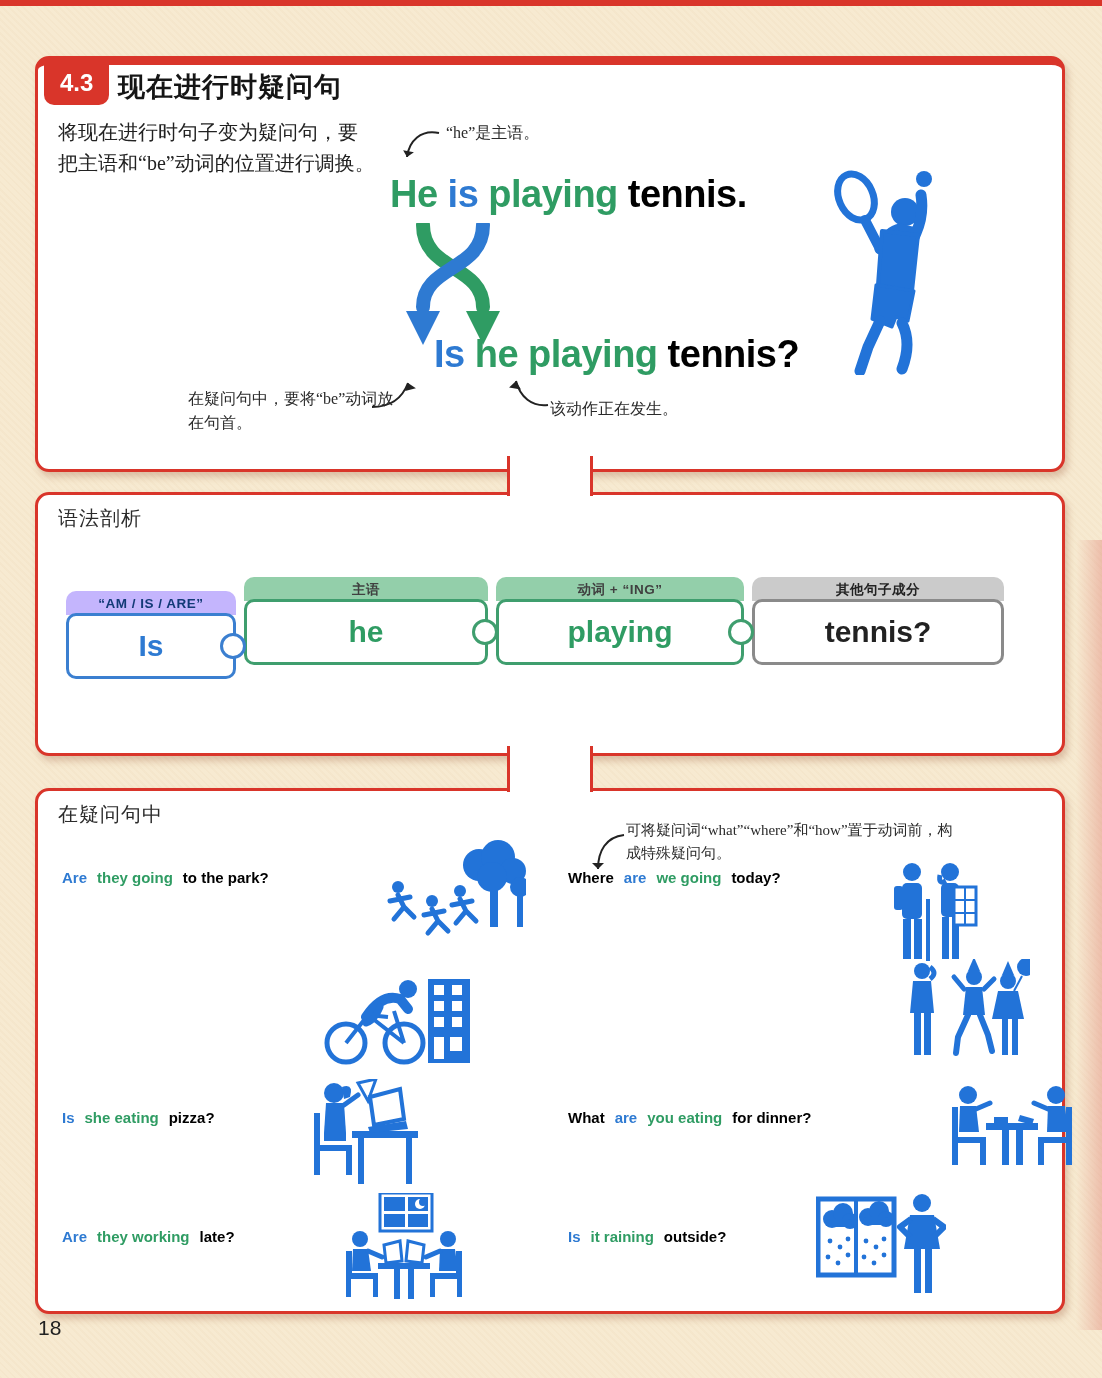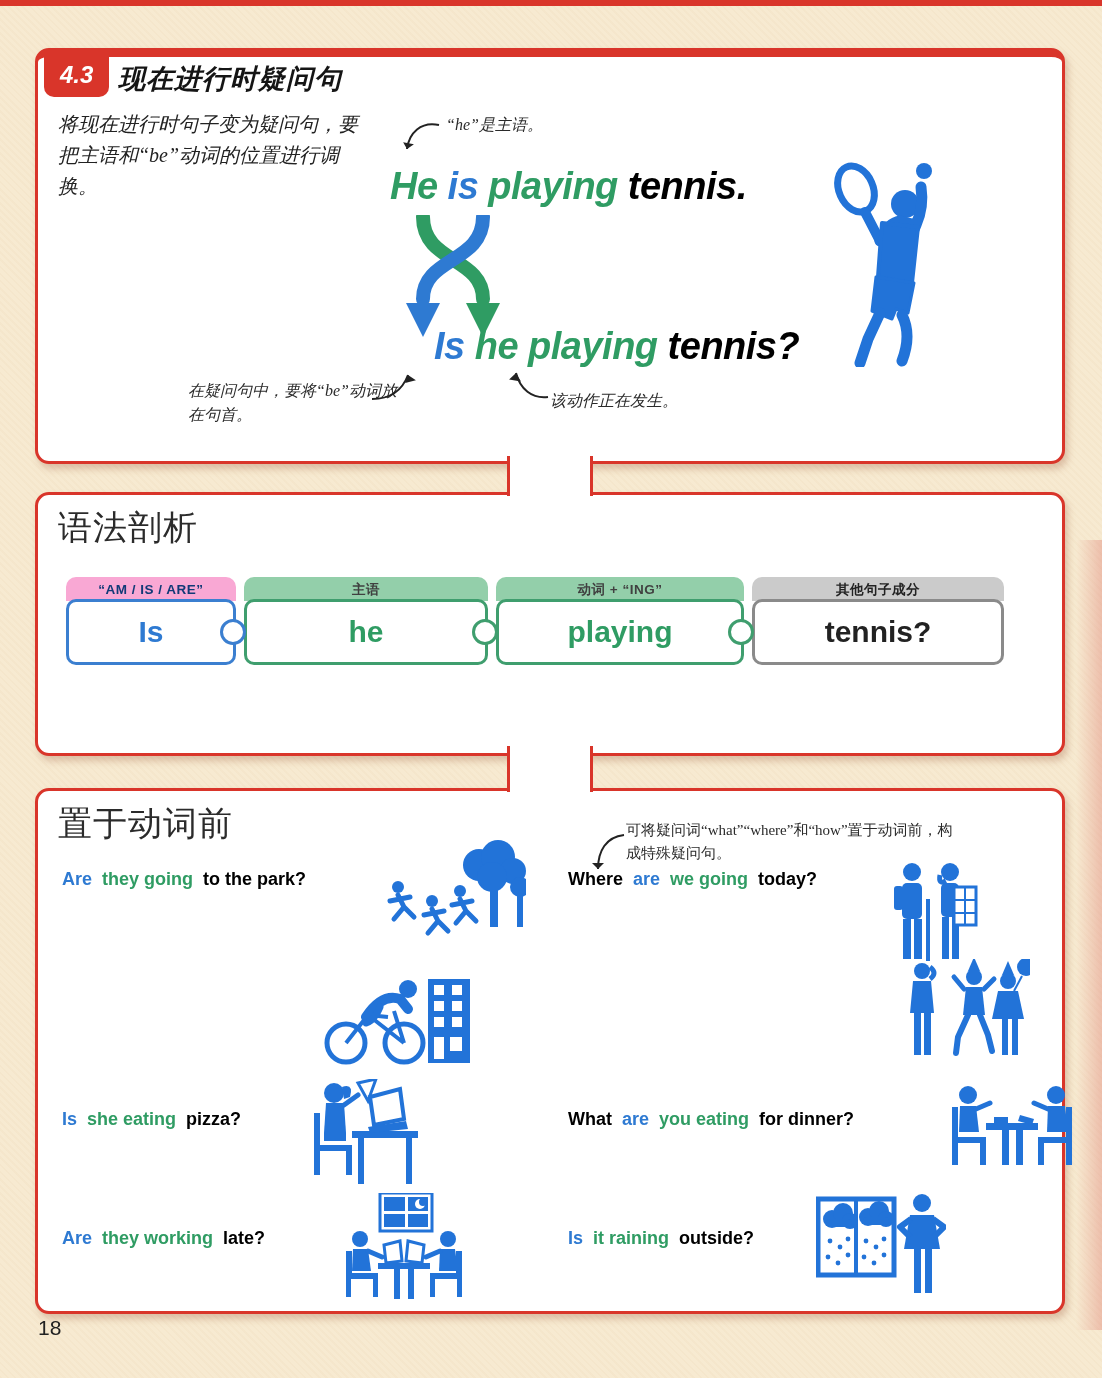--- a/index.html
+++ b/index.html
@@ -6,59 +6,59 @@
   body{width:1102px;height:1378px;position:relative;background:#f7ead1;
        font-family:"Liberation Sans",sans-serif;overflow:hidden;}
   .bg-texture{position:absolute;inset:0;
      background-image:repeating-linear-gradient(45deg,rgba(210,170,120,.06) 0 2px,transparent 2px 5px);
      pointer-events:none;}
   .top-strip{position:absolute;left:0;top:0;width:1102px;height:6px;background:#d9352a;}
   .scan-edge{position:absolute;right:0;top:540px;width:26px;height:790px;
      background:linear-gradient(to left,rgba(221,120,110,.38),rgba(221,120,110,0));}
   .panel{position:absolute;left:35px;width:1024px;background:#fff;border:3px solid #d9352a;
      border-radius:14px;box-shadow:3px 5px 7px rgba(170,110,80,.35);}
-  #panel1{top:48px;height:404px;border-top-width:9px;font-style:italic;}
+  #panel1{top:56px;height:404px;border-top-width:9px;}
   #panel2{top:492px;height:258px;}
   #panel3{top:788px;height:520px;}
   .connector{position:absolute;left:507px;width:80px;background:#fff;
      border-left:3px solid #d9352a;border-right:3px solid #d9352a;z-index:3;}
   #connectorA{top:456px;height:40px;}
   #connectorB{top:746px;height:46px;}
 
   .badge{position:absolute;left:6px;top:-2px;background:#d9352a;color:#fff;font-weight:bold;
      font-size:24px;padding:6px 16px 8px;border-radius:0 0 10px 10px;}
   .panel-heading{position:absolute;left:80px;top:4px;font-size:27px;font-weight:bold;color:#151515;letter-spacing:1px;}
   .cjk{font-family:"Liberation Serif",serif;}
   .intro{position:absolute;left:20px;top:52px;width:318px;font-size:20px;line-height:1.55;color:#222;}
   .note{position:absolute;font-size:16px;color:#2a2a2a;line-height:1.5;}
   .sentence-big{position:absolute;font-size:38px;font-weight:bold;letter-spacing:-.5px;white-space:nowrap;}
   .tok{margin-right:10px;}
   .tok-blue{color:#2e7ad2;}
   .tok-green{color:#2f9c63;}
   .tok-dark{color:#000000;}
-  .section-title{position:absolute;left:20px;top:10px;font-size:34px;color:#2b2b2b;letter-spacing:1px;}
+  .section-title{position:absolute;left:20px;top:10px;font-size:20px;color:#2b2b2b;letter-spacing:1px;}
 
   .puzzle-row{position:absolute;left:28px;top:82px;display:flex;gap:8px;}
   .piece{position:relative;}
   .piece-header{height:24px;border-radius:10px 10px 0 0;font-size:13.5px;font-weight:bold;
      text-align:center;line-height:25px;letter-spacing:.5px;}
   .piece-body{position:relative;height:60px;background:#fff;border-radius:10px;margin-top:-2px;
      display:flex;align-items:center;justify-content:center;font-size:30px;font-weight:bold;}
   .knob{position:absolute;right:-13px;top:50%;transform:translateY(-50%);width:20px;height:20px;
      border-radius:50%;background:#fff;z-index:4;}
-  .p-blue .piece-header{background:#f9a8d4;color:#123a77;}
+  .p-blue .piece-header{background:#c4b5fd;color:#123a77;margin-top:14px;}
   .p-blue .piece-body{border:3px solid #3b7fd0;color:#2e7ad2;}
   .p-blue .knob{border:3px solid #3b7fd0;}
   .p-green .piece-header{background:#93cfaa;color:#404040;}
   .p-green .piece-body{border:3px solid #3f9e6e;color:#2f9c63;}
   .p-green .knob{border:3px solid #3f9e6e;}
   .p-gray .piece-header{background:#cbcbcb;color:#222;}
   .p-gray .piece-body{border:3px solid #8a8a8a;color:#222;}
 
-  .example{position:absolute;font-size:18px;font-weight:bold;white-space:nowrap;}
+  .example{position:absolute;font-size:15px;font-weight:bold;white-space:nowrap;}
   .icon-abs{position:absolute;}
   .page-number{position:absolute;left:38px;top:1316px;font-size:21px;color:#222;}
   svg{display:block;}
 </style>
 </head>
 <body>
 
 <div class="bg-texture"></div>
 <div class="top-strip"></div>
 <div class="scan-edge"></div>
@@ -139,21 +139,21 @@
     <div class="piece p-gray" style="width:252px;">
       <div class="piece-header">其他句子成分</div>
       <div class="piece-body">
         <span>tennis?</span>
       </div>
     </div>
   </div>
 </div>
 
 <div class="panel" id="panel3">
-  <div class="section-title cjk">置于动词前</div>
+  <div class="section-title cjk">在疑问句中</div>
 
   <div class="note cjk" style="left:588px;top:28px;width:340px;font-size:15px;">可将疑问词“what”“where”和“how”置于动词前，构成特殊疑问句。</div>
   <svg class="icon-abs" style="left:552px;top:40px;" width="40" height="48" viewBox="0 0 40 48">
     <path d="M34,4 C16,6 8,20 8,38" fill="none" stroke="#222" stroke-width="2"></path>
     <polygon points="8,38 2,32 14,32" fill="#222"></polygon>
   </svg>
 
   <div class="example" style="left:24px;top:78px;"><span class="tok tok-blue">Are</span><span class="tok tok-green">they going</span><span class="tok tok-dark">to the park?</span></div>
   <div class="example" style="left:24px;top:318px;"><span class="tok tok-blue">Is</span><span class="tok tok-green">she eating</span><span class="tok tok-dark">pizza?</span></div>
   <div class="example" style="left:24px;top:437px;"><span class="tok tok-blue">Are</span><span class="tok tok-green">they working</span><span class="tok tok-dark">late?</span></div>

